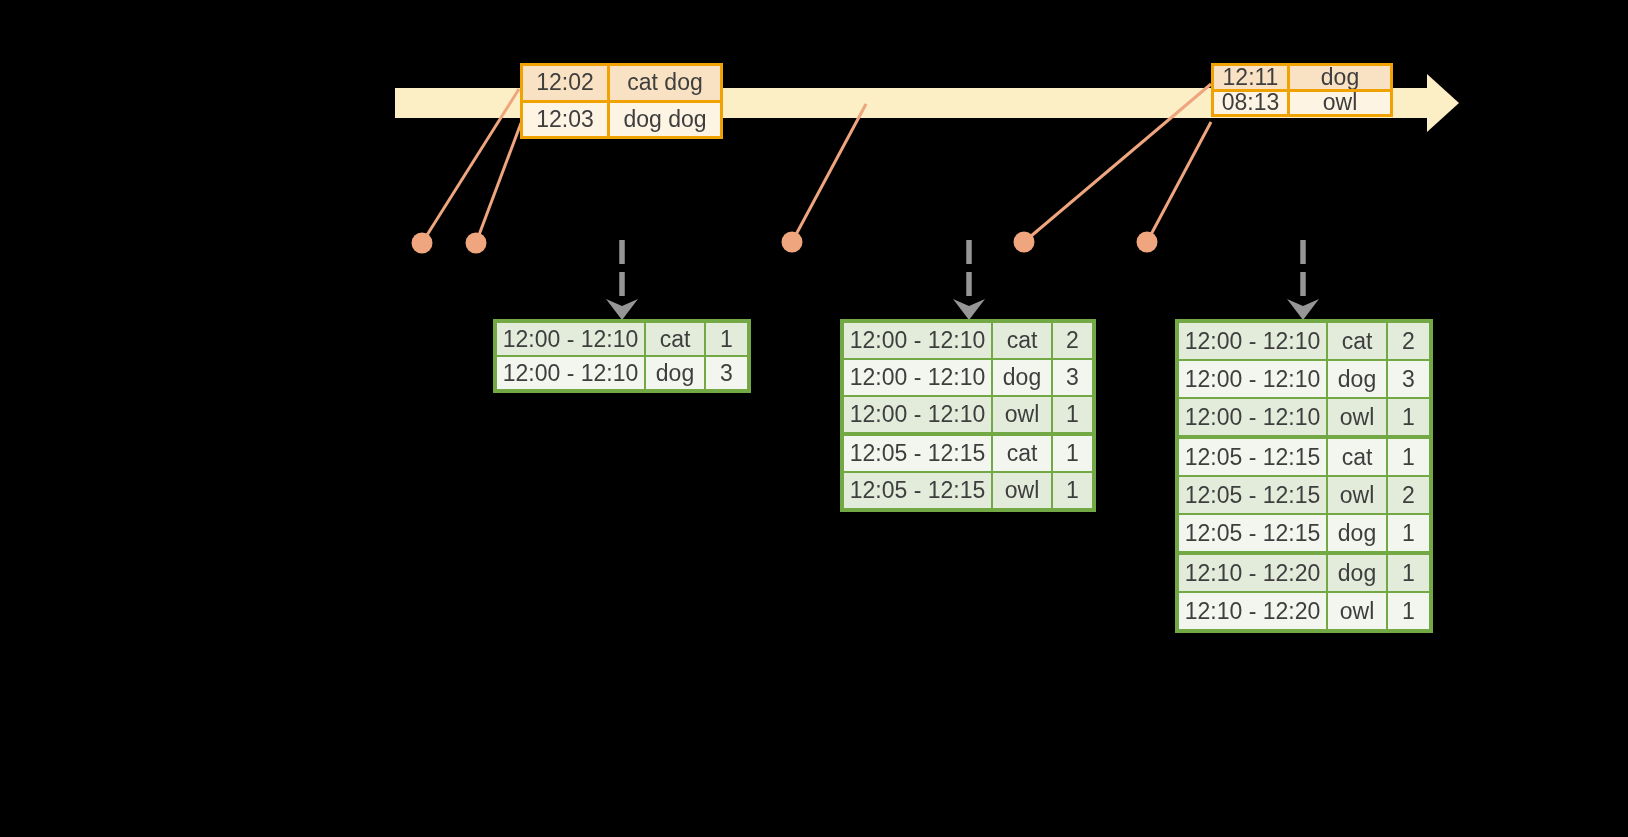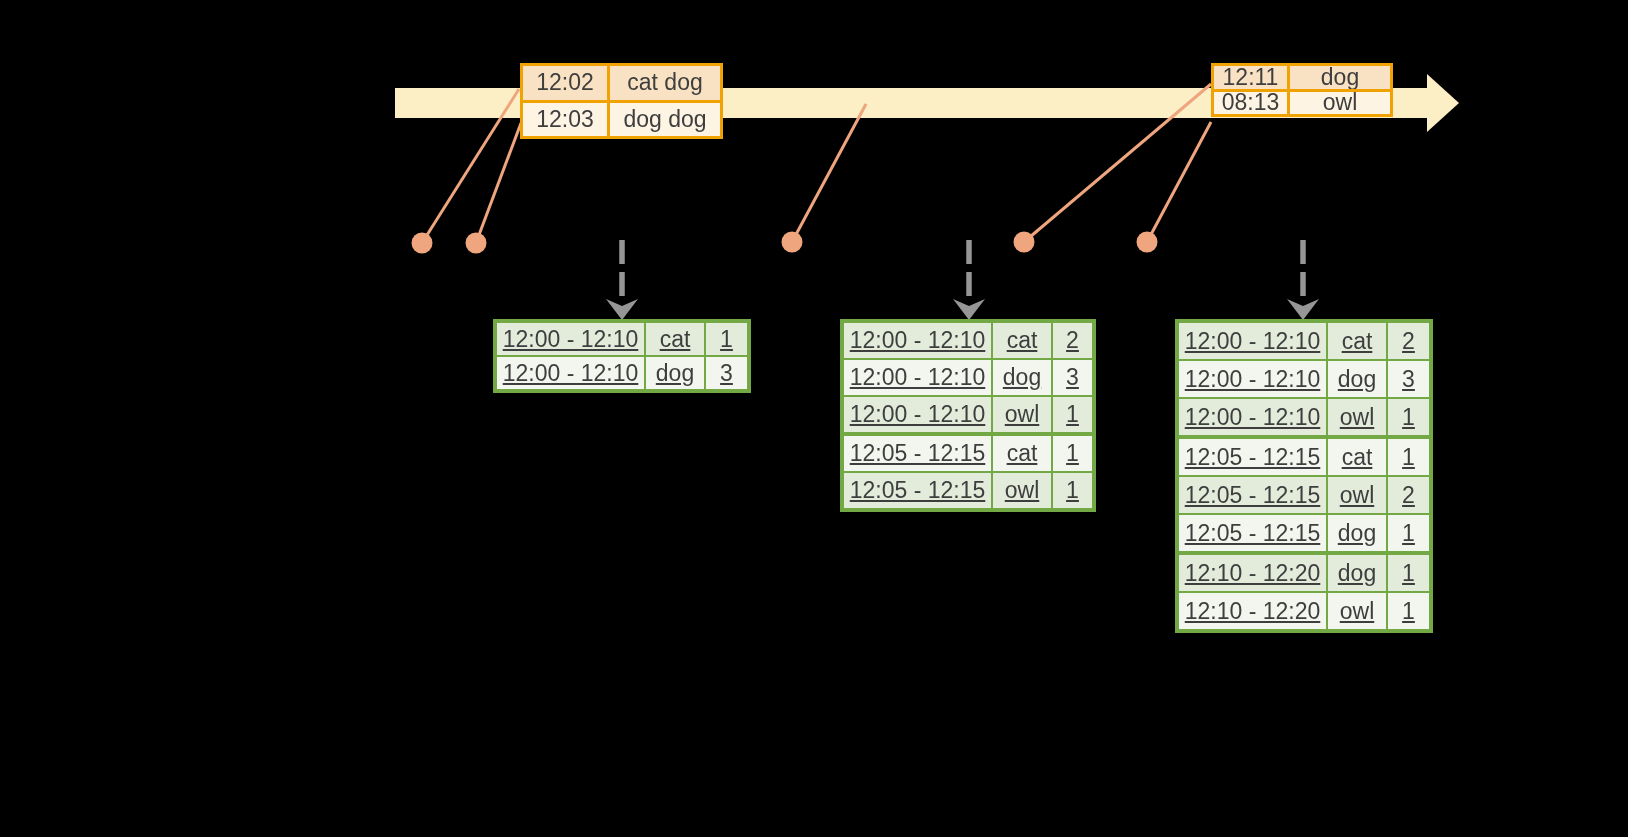--- a/index.html
+++ b/index.html
@@ -37,21 +37,20 @@
   .event-row .words { flex:1; }
   .tone-peach  .cell { background:var(--c-event_row_peach,#f9e2c3); }
   .tone-cream  .cell { background:var(--c-event_row_cream,#fdf4e4); }
   .tone-single .cell { background:var(--c-event_row_single,#fbedd8); }
 
   
   .result-table {
     position:absolute; box-sizing:border-box;
     border:4px solid var(--c-table_border_green,#72a944);
     background:var(--c-table_border_green,#72a944);
-    text-decoration:underline;
   }
   .t-row { display:flex; }
   .t-row + .t-row { border-top:2px solid var(--c-table_border_green,#72a944); }
   .t-row.group-end + .t-row { border-top:4px solid var(--c-table_border_green,#72a944); }
   .t-row .cell {
     display:flex; align-items:center; justify-content:center;
     font-size:23px; line-height:1; background:var(--c-table_row_dark,#e3ebda);
   }
   .t-row.alt .cell { background:var(--c-table_row_light,#f3f6ef); }
   .t-row .window { width:147px; border-right:2px solid var(--c-table_border_green,#72a944); }

